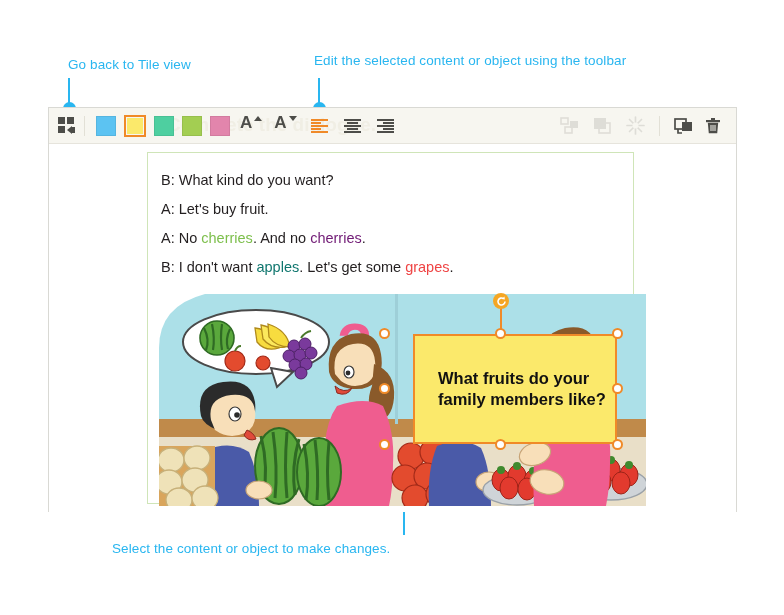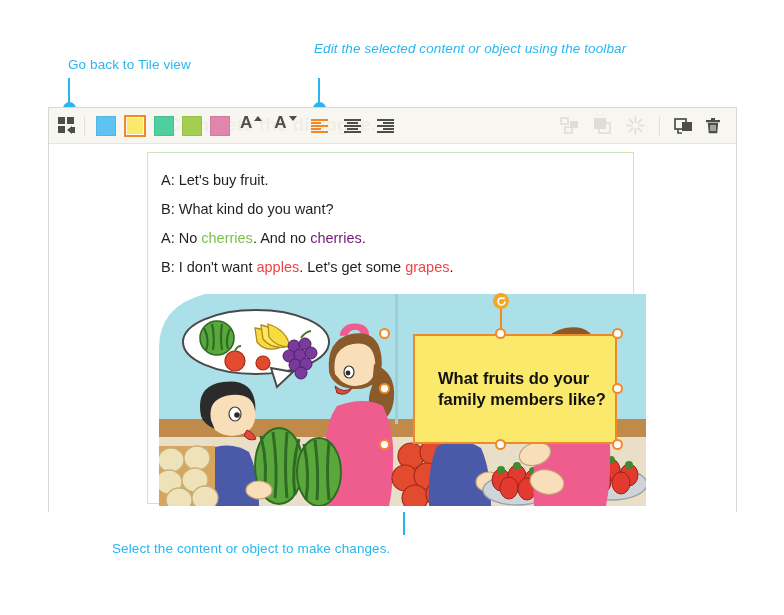--- a/index.html
+++ b/index.html
@@ -197,21 +197,21 @@
     display:flex;align-items:center;justify-content:center;
   }
 </style>
 </head>
 <body>
 
 <div class="callout-label" style="left:68px;top:57px;">Go back to Tile view</div>
 <div class="callout-dot" style="left:63px;top:102px;"></div>
 <div class="callout-line" style="left:68px;top:78px;height:28px;"></div>
 
-<div class="callout-label" style="left:314px;top:41px;font-style:italic;">Edit the selected content or object using the toolbar</div>
+<div class="callout-label" style="left:314px;top:53px;">Edit the selected content or object using the toolbar</div>
 <div class="callout-dot" style="left:313px;top:102px;"></div>
 <div class="callout-line" style="left:318px;top:78px;height:28px;"></div>
 
 <div class="callout-dot" style="left:398px;top:399px;"></div>
 <div class="callout-line" style="left:403px;top:405px;height:130px;"></div>
 <div class="callout-label" style="left:112px;top:541px;">Select the content or object to make changes.</div>
 
 <div class="window">
 
   <div class="toolbar">
@@ -330,24 +330,24 @@
           <line x1="10" y1="8" x2="10" y2="14"></line>
         </g>
       </svg>
     </div>
   </div>
 
   <div class="canvas">
     <div class="page"></div>
 
     <div class="dialogue">
+        <div class="ln"><span>B:</span><span> What kind do you want?</span></div>
         <div class="ln"><span>A:</span><span> Let's buy fruit.</span></div>
-        <div class="ln"><span>B:</span><span> What kind do you want?</span></div>
         <div class="ln"><span>A:</span><span> No </span><span class="fruit" style="color: rgb(125, 191, 76);">cherries</span><span>. And no </span><span class="fruit" style="color: #701a75;">cherries</span><span>.</span></div>
-        <div class="ln"><span>B:</span><span> I don't want </span><span class="fruit" style="color: #ef4444;">apples</span><span>. Let's get some </span><span class="fruit" style="color: #ef4444;">grapes</span><span>.</span></div>
+        <div class="ln"><span>B:</span><span> I don't want </span><span class="fruit" style="color: #0f766e;">apples</span><span>. Let's get some </span><span class="fruit" style="color: #ef4444;">grapes</span><span>.</span></div>
       </div>
 
     <div class="illus">
       <svg width="487" height="212" viewBox="0 0 487 212">
         <defs>
           <clipPath id="frameclip">
               <path d="M46 0 H487 V212 H0 V54 Q0 12 46 0 Z"></path>
             </clipPath>
         </defs>
         <g clip-path="url(#frameclip)">

